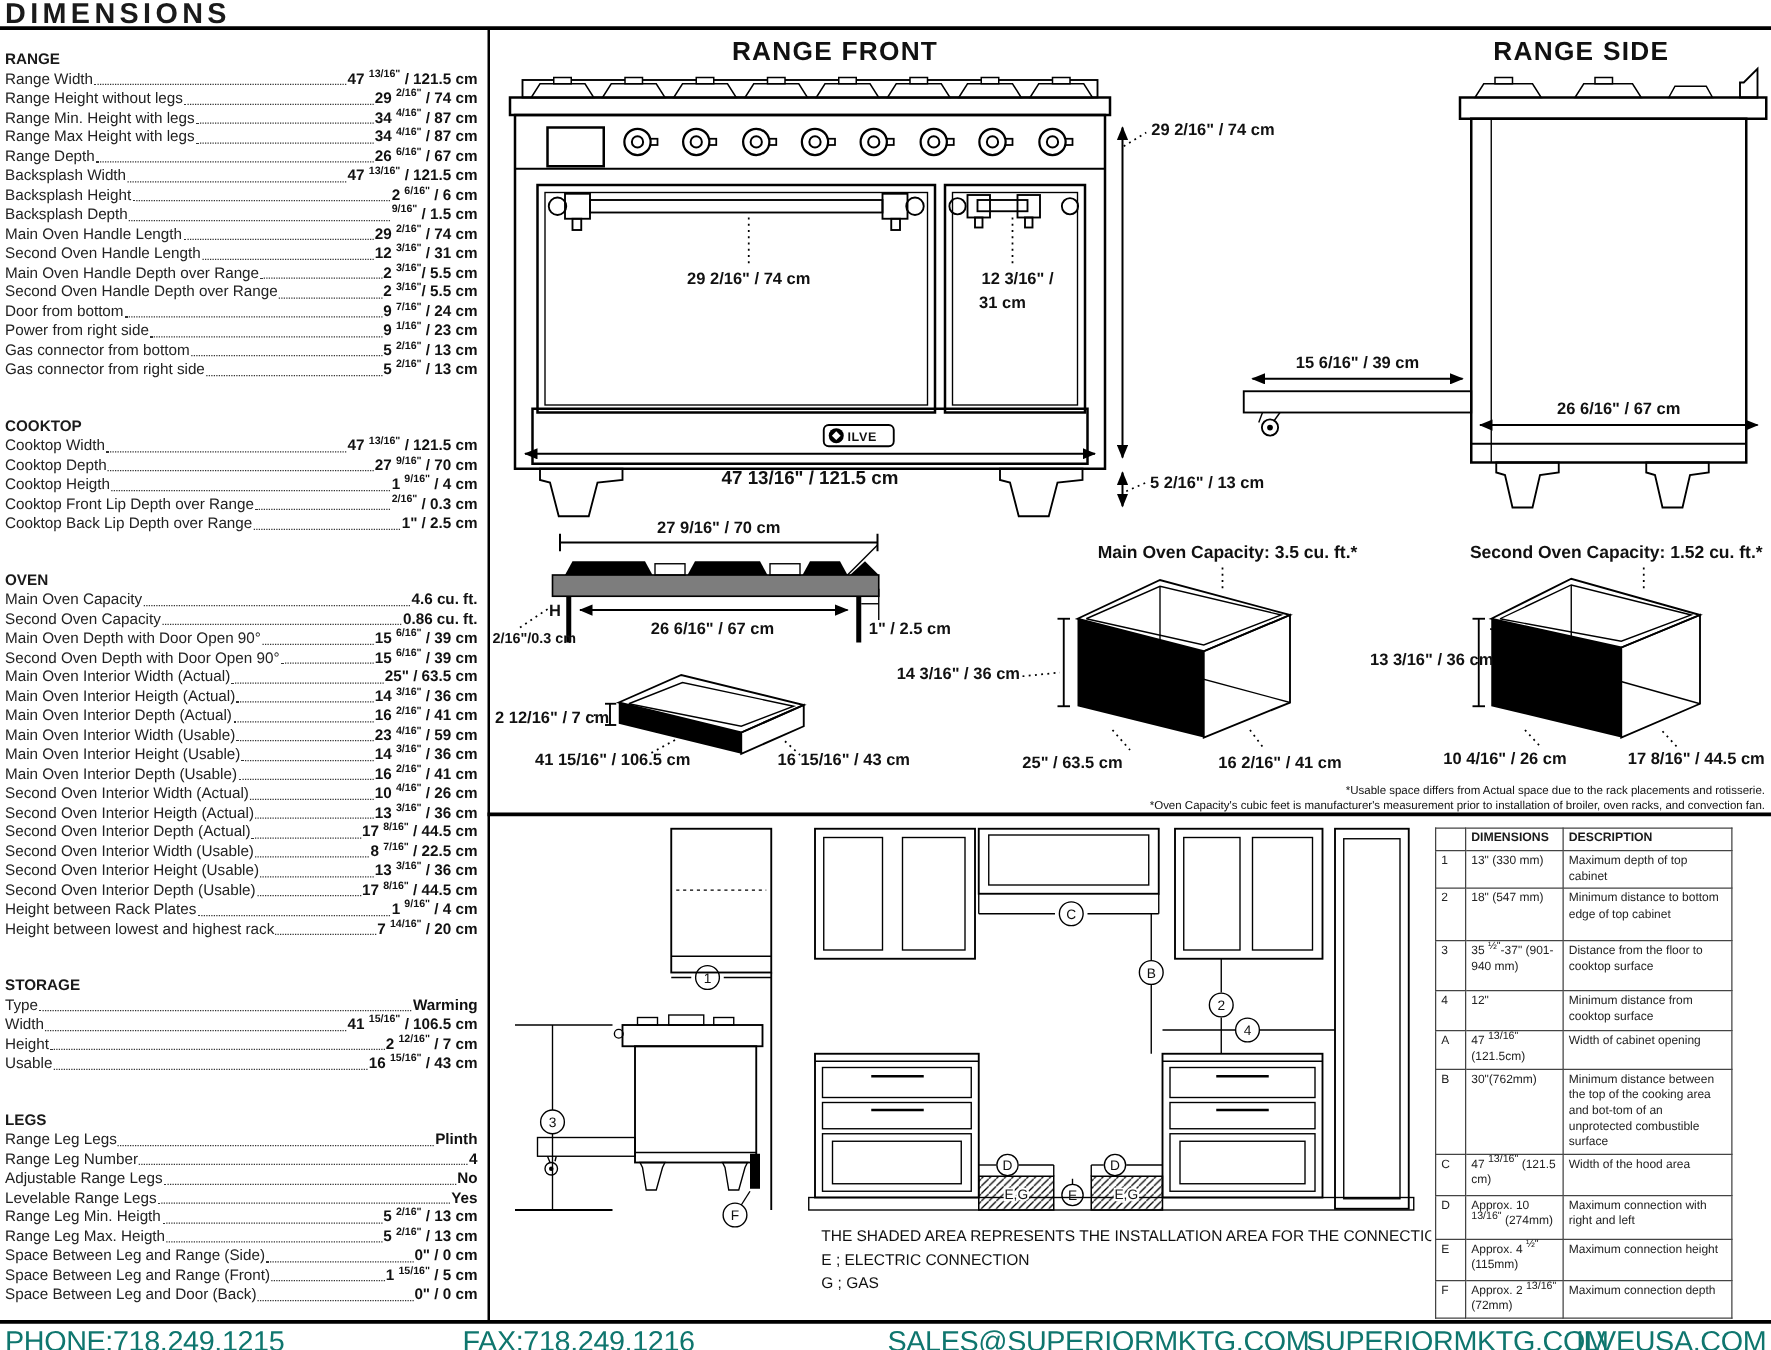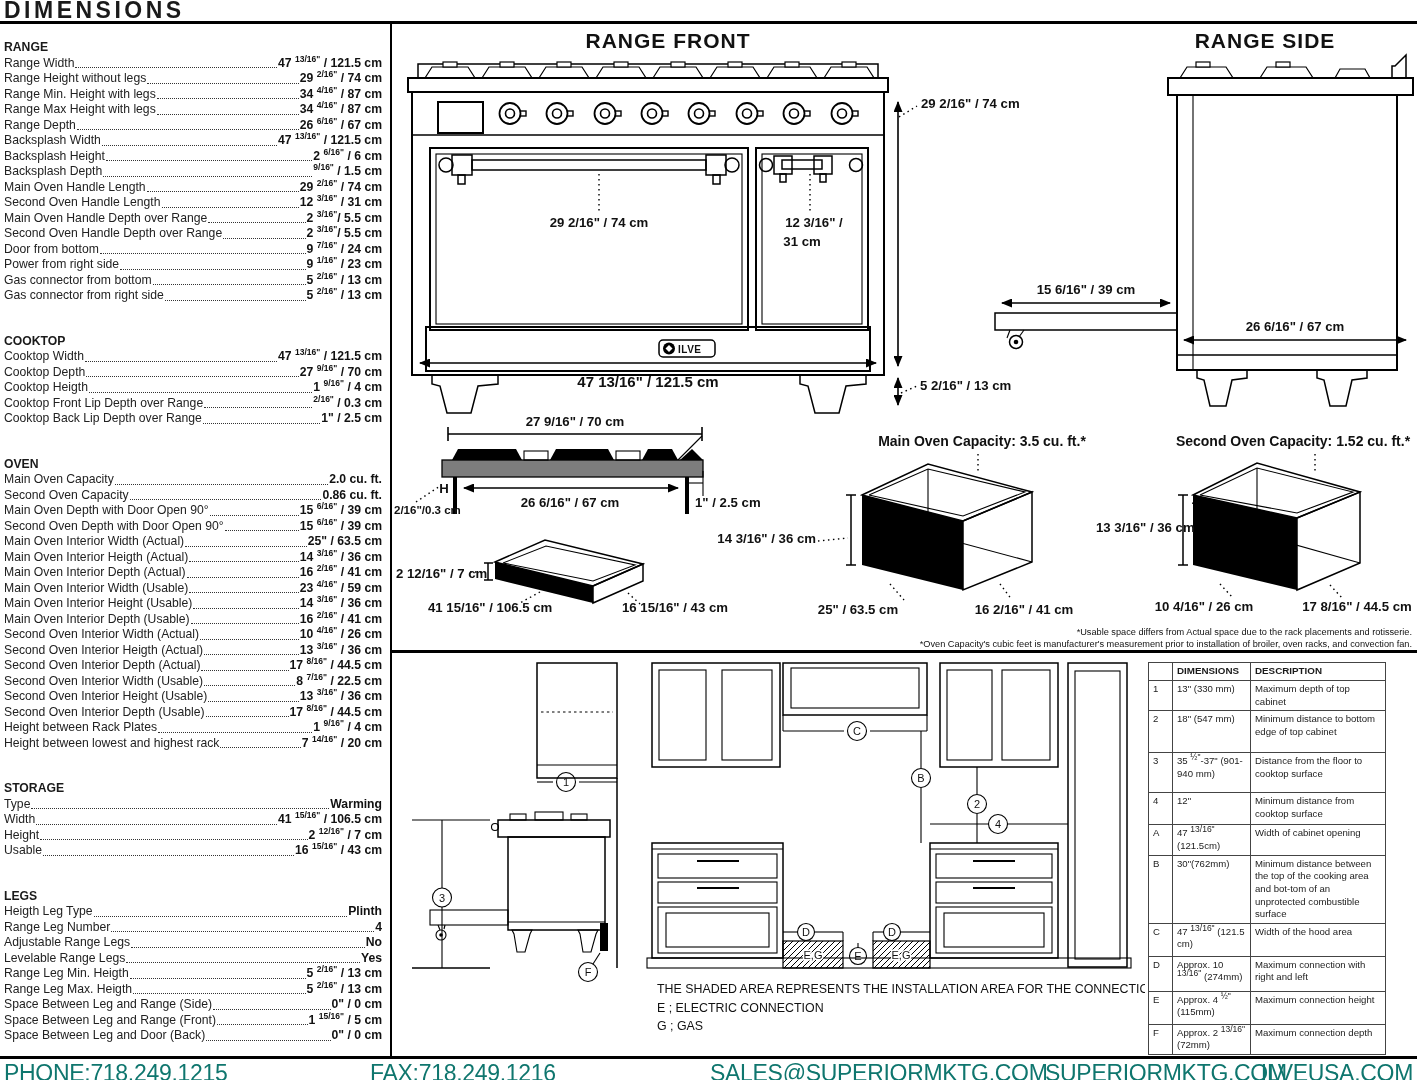--- a/index.html
+++ b/index.html
@@ -162,21 +162,21 @@
         <span>Cooktop Back Lip Depth over Range</span>
         <span class="lead"></span>
         <span class="val">1" / 2.5 cm</span>
       </div>
     </div>
     <div class="sec">
       <h3>OVEN</h3>
       <div class="srow">
         <span>Main Oven Capacity</span>
         <span class="lead"></span>
-        <span class="val">2.0 cu. ft.</span>
+        <span class="val">4.6 cu. ft.</span>
       </div>
       <div class="srow">
         <span>Second Oven Capacity</span>
         <span class="lead"></span>
         <span class="val">0.86 cu. ft.</span>
       </div>
       <div class="srow">
         <span>Main Oven Depth with Door Open 90°</span>
         <span class="lead"></span>
         <span class="val">15 <sup>6/16"</sup> / 39 cm</span>
@@ -276,21 +276,21 @@
       </div>
       <div class="srow">
         <span>Usable</span>
         <span class="lead"></span>
         <span class="val">16 <sup>15/16"</sup> / 43 cm</span>
       </div>
     </div>
     <div class="sec">
       <h3>LEGS</h3>
       <div class="srow">
-        <span>Heigth Leg Type</span>
+        <span>Range Leg Legs</span>
         <span class="lead"></span>
         <span class="val">Plinth</span>
       </div>
       <div class="srow">
         <span>Range Leg Number</span>
         <span class="lead"></span>
         <span class="val">4</span>
       </div>
       <div class="srow">
         <span>Adjustable Range Legs</span>

